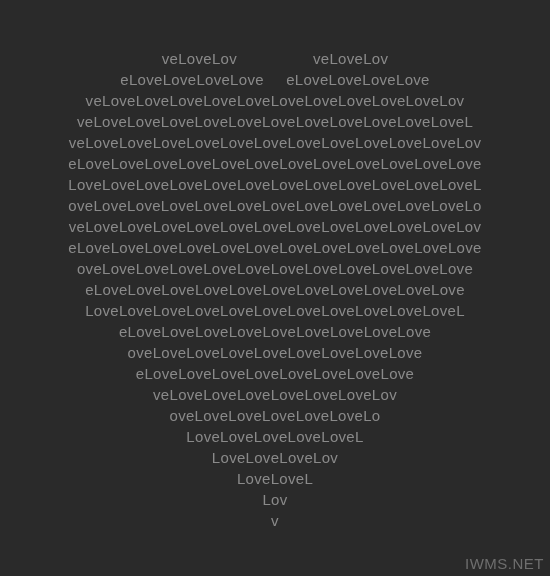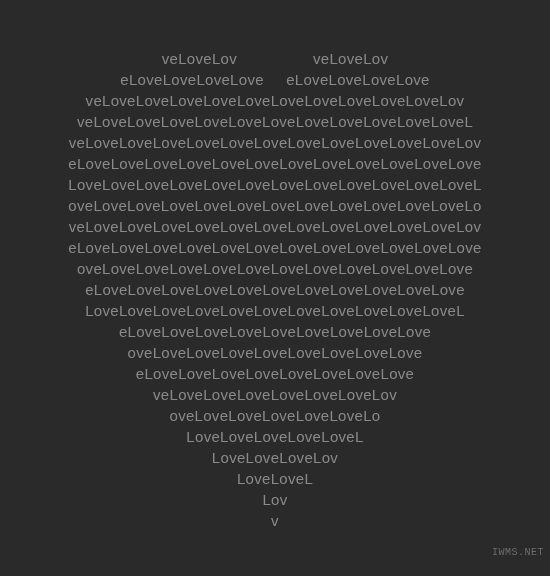--- a/index.html
+++ b/index.html
@@ -31,23 +31,23 @@
     letter-spacing: 0.3px;
     white-space: pre;
   }
   .row {
     display: block;
     text-align: center;
   }
   .watermark {
     position: absolute;
     right: 6px;
-    bottom: 18px;
-    font-family: Liberation Mono, monospace;
-    font-size: 10px;
+    bottom: 4px;
+    font-family: Liberation Sans, sans-serif;
+    font-size: 15px;
     color: #6e6e6e;
     letter-spacing: 0.5px;
   }
 </style>
 </head>
 <body>
 
 <div class="canvas">
   <div class="heart" id="heart"><div class="row">veLoveLov                 veLoveLov</div><div class="row">eLoveLoveLoveLove     eLoveLoveLoveLove</div><div class="row">veLoveLoveLoveLoveLoveLoveLoveLoveLoveLoveLov</div><div class="row">veLoveLoveLoveLoveLoveLoveLoveLoveLoveLoveLoveL</div><div class="row">veLoveLoveLoveLoveLoveLoveLoveLoveLoveLoveLoveLov</div><div class="row">eLoveLoveLoveLoveLoveLoveLoveLoveLoveLoveLoveLove</div><div class="row">LoveLoveLoveLoveLoveLoveLoveLoveLoveLoveLoveLoveL</div><div class="row">oveLoveLoveLoveLoveLoveLoveLoveLoveLoveLoveLoveLo</div><div class="row">veLoveLoveLoveLoveLoveLoveLoveLoveLoveLoveLoveLov</div><div class="row">eLoveLoveLoveLoveLoveLoveLoveLoveLoveLoveLoveLove</div><div class="row">oveLoveLoveLoveLoveLoveLoveLoveLoveLoveLoveLove</div><div class="row">eLoveLoveLoveLoveLoveLoveLoveLoveLoveLoveLove</div><div class="row">LoveLoveLoveLoveLoveLoveLoveLoveLoveLoveLoveL</div><div class="row">eLoveLoveLoveLoveLoveLoveLoveLoveLove</div><div class="row">oveLoveLoveLoveLoveLoveLoveLoveLove</div><div class="row">eLoveLoveLoveLoveLoveLoveLoveLove</div><div class="row">veLoveLoveLoveLoveLoveLoveLov</div><div class="row">oveLoveLoveLoveLoveLoveLo</div><div class="row">LoveLoveLoveLoveLoveL</div><div class="row">LoveLoveLoveLov</div><div class="row">LoveLoveL</div><div class="row">Lov</div><div class="row">v</div></div>
   <div class="watermark">IWMS.NET</div>

